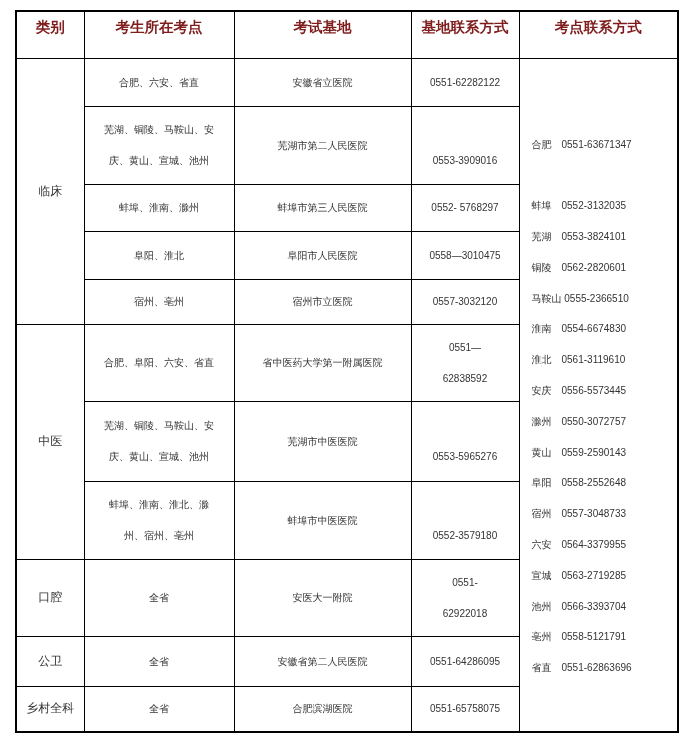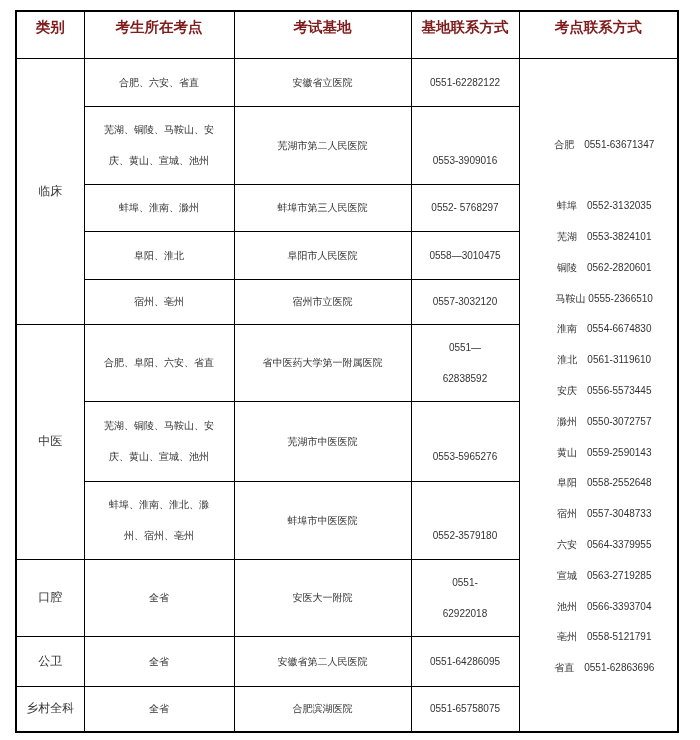--- a/index.html
+++ b/index.html
@@ -34,21 +34,21 @@
   }
   th{
     font-weight:bold;
     font-size:14.5px;
     color:#7f1d1d;
     vertical-align:middle;
     padding-bottom:14px;
   }
   td.cat{font-size:12px;}
   td.contacts{
-    text-align:center;
+    text-align:left;
     vertical-align:middle;
     padding:24px 0 0 12px;
     line-height:30.8px;
   }
 </style>
 </head>
 <body>
 
 <div class="page">
   <table class="grid">

